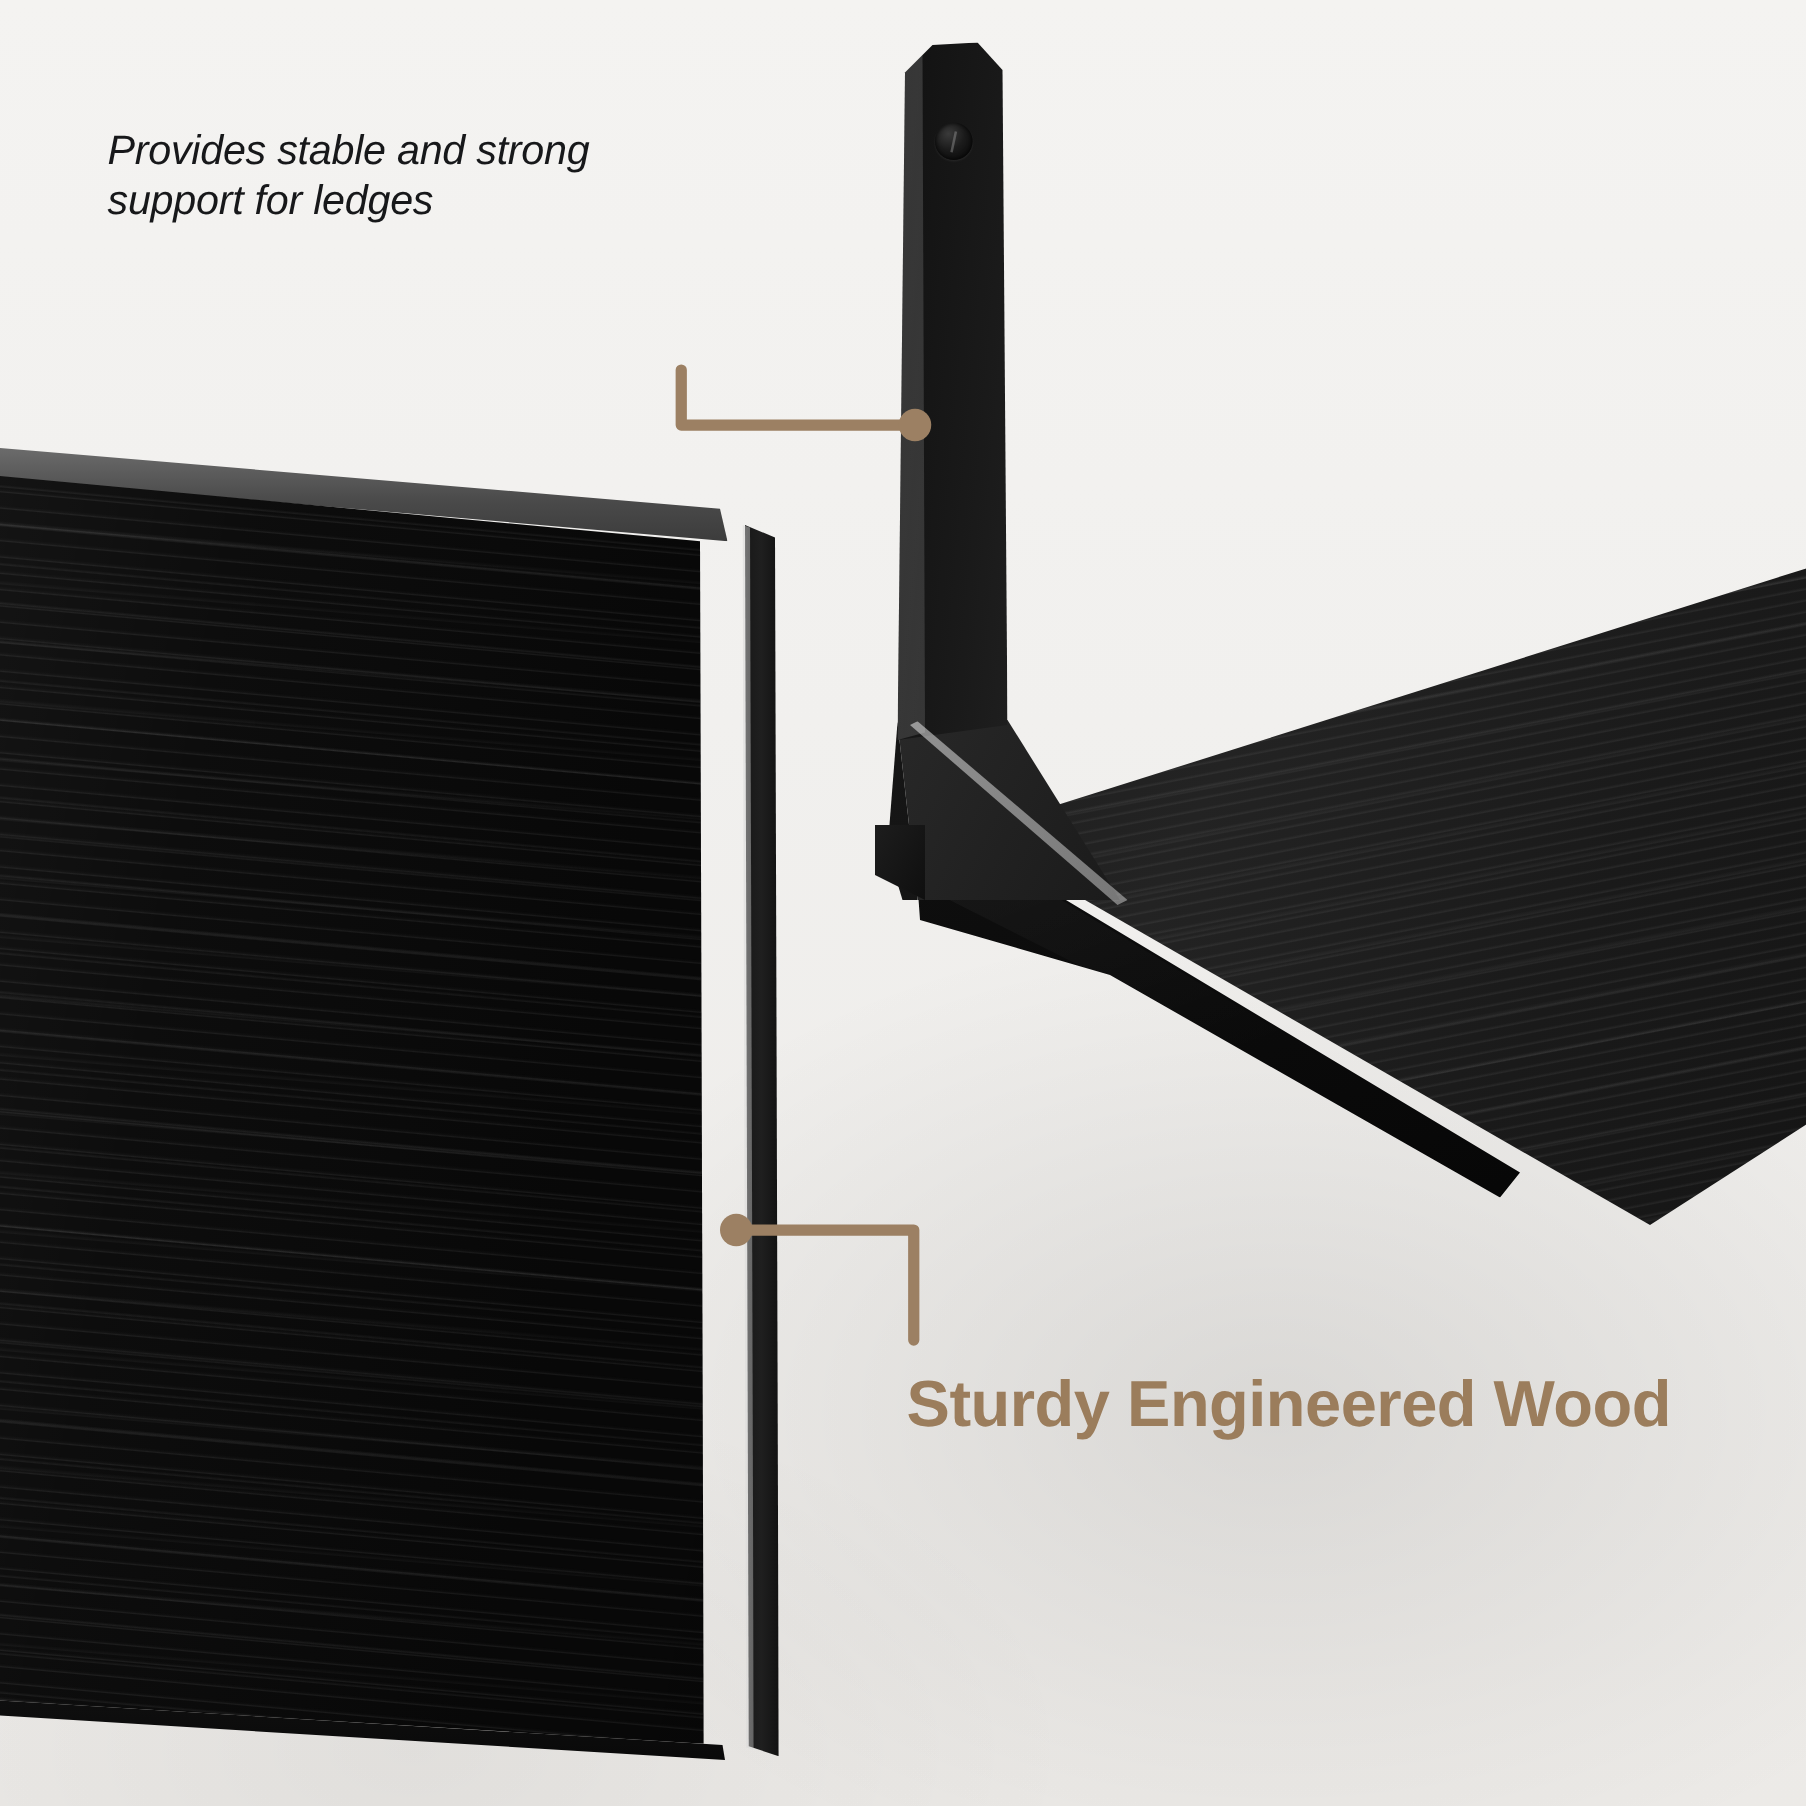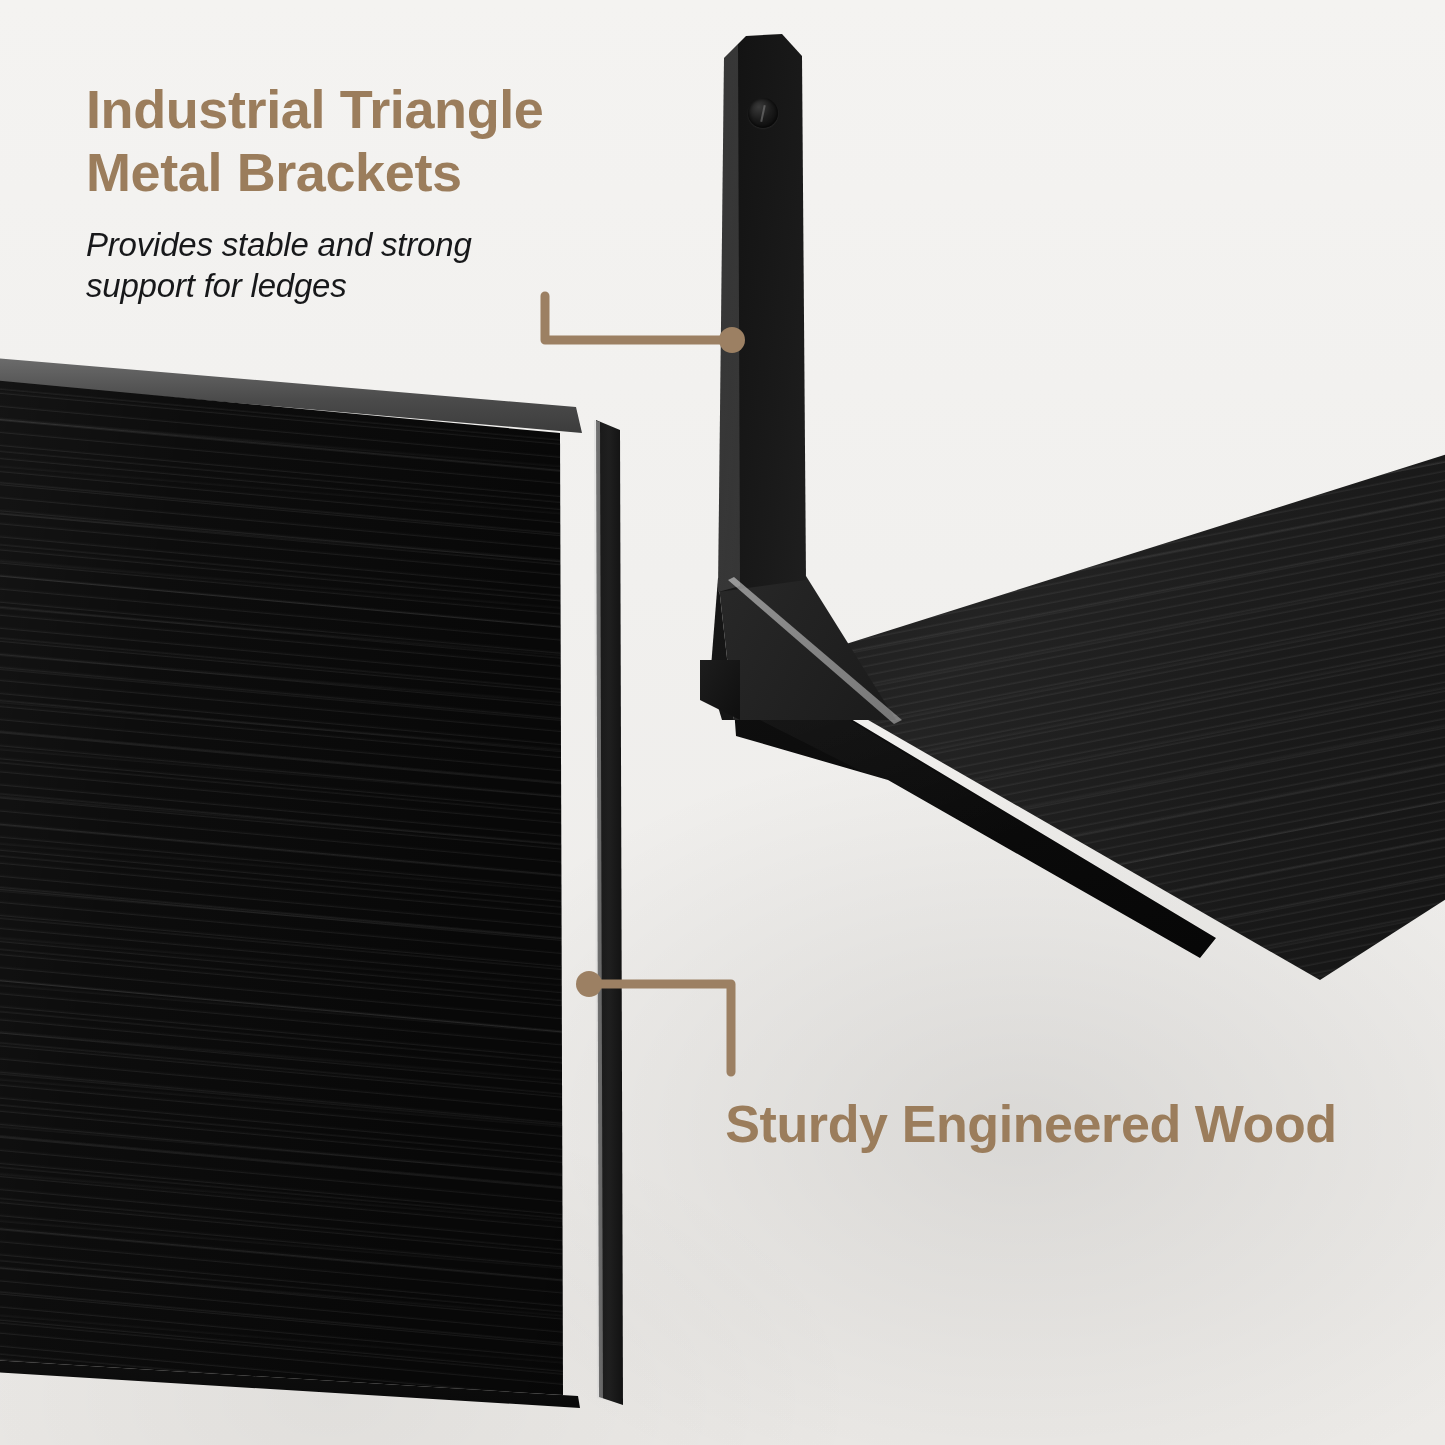--- a/index.html
+++ b/index.html
@@ -289,22 +289,20 @@
 
   <svg class="callout-svg" viewBox="0 0 1445 1445">
     <polyline id="leader-0" fill="none" stroke="#9c8063" stroke-width="9" stroke-linecap="round" stroke-linejoin="round" points="545,296 545,340 732,340"></polyline>
     <circle id="dot-0" fill="#9c8063" cx="732" cy="340" r="13"></circle>
 
     <polyline id="leader-1" fill="none" stroke="#9c8063" stroke-width="9" stroke-linecap="round" stroke-linejoin="round" points="589,984 731,984 731,1072"></polyline>
     <circle id="dot-1" fill="#9c8063" cx="589" cy="984" r="13"></circle>
   </svg>
 
   <div class="txt" id="block-top">
-    <h2 class="headline" style="color: rgb(155, 125, 92);">Industrial Triangle
-Metal Brackets</h2>
     <p class="subline" style="color: rgb(23, 24, 26);">Provides stable and strong
 support for ledges</p>
   </div>
 
   <div class="txt" id="block-bottom">
     <h2 class="headline" style="color: rgb(155, 125, 92);">Sturdy Engineered Wood</h2>
   </div>
 
 </div>
 

